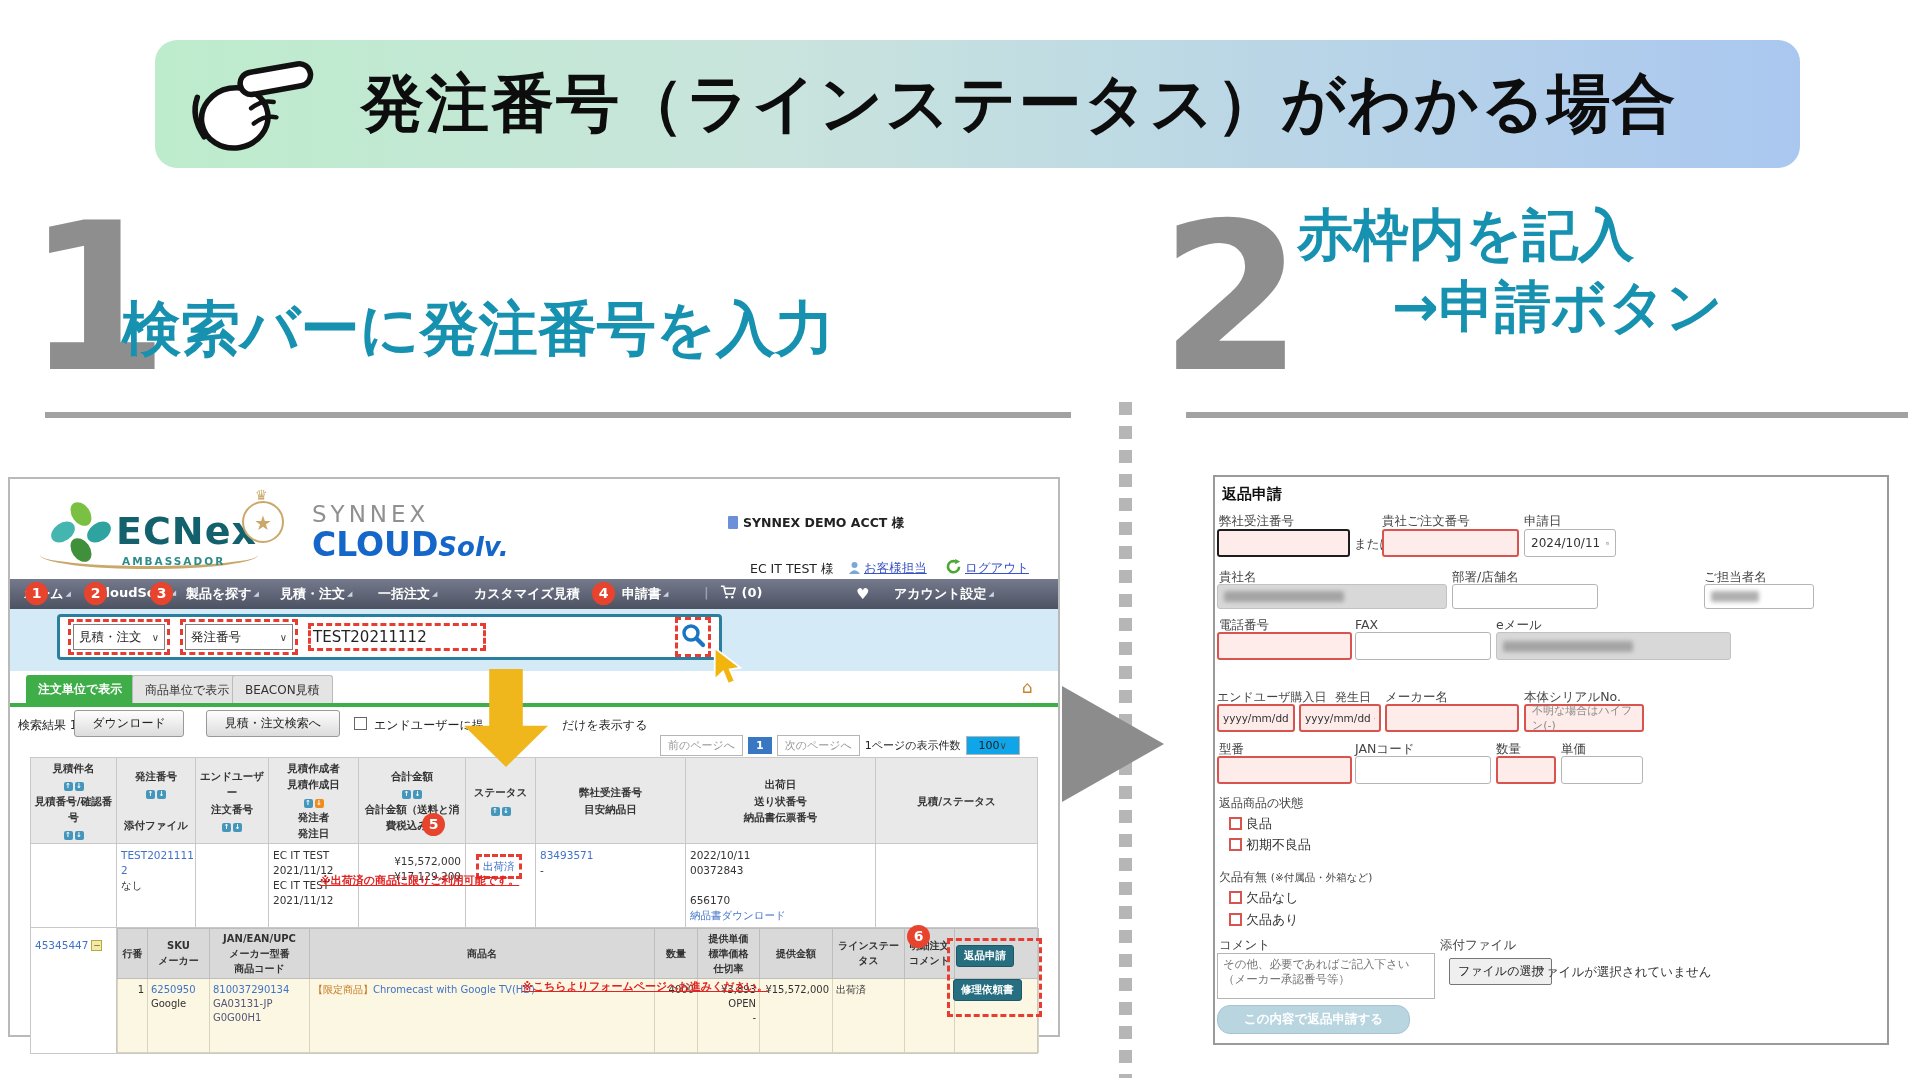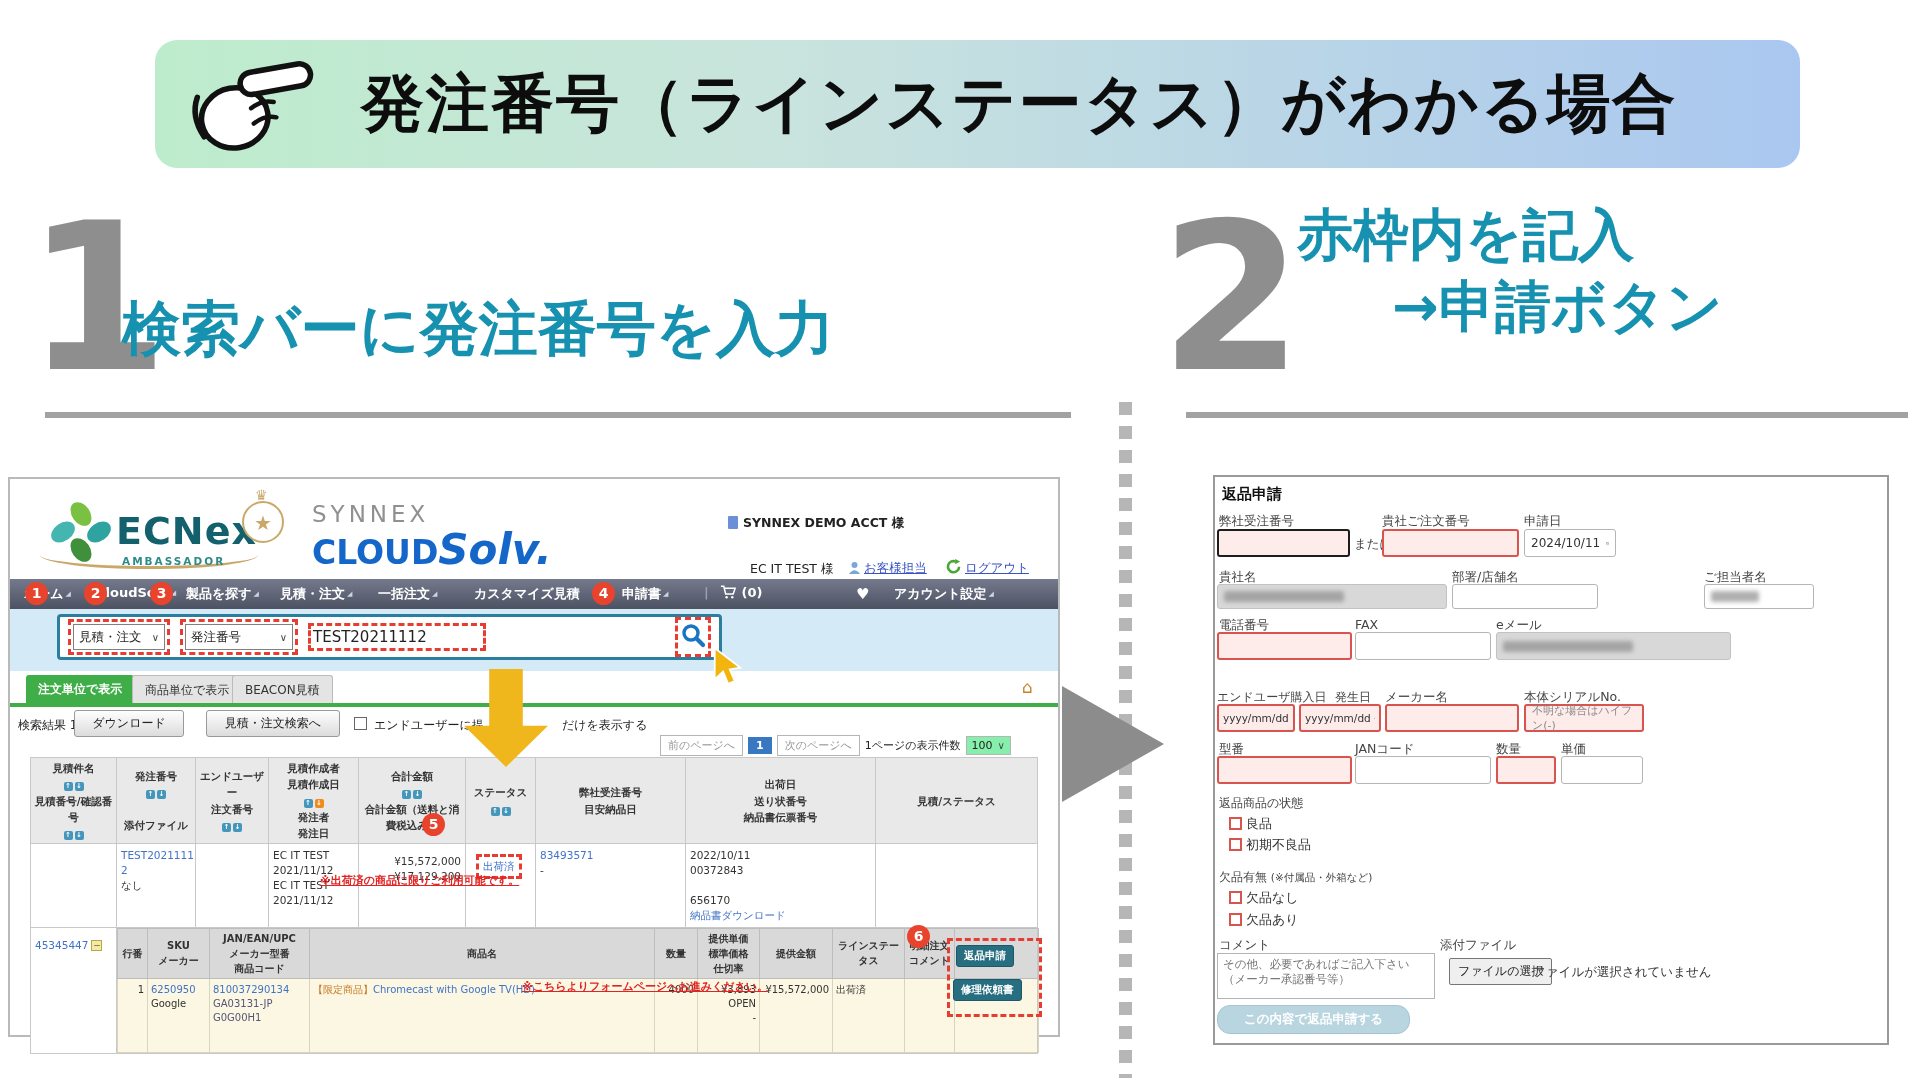--- a/index.html
+++ b/index.html
@@ -29,21 +29,21 @@
   #big-arrow{left:1062px;top:686px;width:0;height:0;border-left:102px solid #8c8c8c;
     border-top:58px solid transparent;border-bottom:58px solid transparent;z-index:3}
 
   
   #shot{left:8px;top:477px;width:1052px;height:560px;border:2px solid #b9b9b9;background:#fff;box-sizing:border-box}
   #shot *{box-sizing:border-box}
   .ecnex-txt{font-size:38px;font-weight:bold;color:#14616e;letter-spacing:1px}
   .ambassador{font-size:10.5px;color:#2e8b8b;letter-spacing:2px;font-weight:bold}
   .synnex{font-size:23px;color:#909090;letter-spacing:4px}
   .cloud{font-size:33px;font-weight:800;color:#1566c9}
-  .solv{font-size:42px;font-style:italic;font-weight:600;color:#1566c9}
+  .solv{font-size:26px;font-style:italic;font-weight:600;color:#1566c9}
   .acct{font-size:12.5px;color:#222;font-weight:bold;white-space:nowrap}
   .toplink{font-size:12.5px;color:#3952c4;text-decoration:underline;white-space:nowrap}
   #navbar{left:0;top:100px;width:100%;height:30px;background:linear-gradient(#747a8c,#4d5263)}
   .navitem{position:absolute;top:6px;font-size:13px;font-weight:bold;color:#fff;white-space:nowrap}
   .navtri{font-size:7px;color:#ccd2e2;margin-left:2px;vertical-align:2px}
   .callout{position:absolute;width:23px;height:23px;border-radius:50%;background:#e8432c;color:#fff;
     font-size:14px;font-weight:bold;text-align:center;line-height:23px;z-index:7}
   #searcharea{left:0;top:130px;width:100%;height:62px;background:#d4eaf6}
   #searchbar{left:47px;top:135px;width:665px;height:46px;border:3px solid #2a7f9e;border-radius:4px;
     background:#fff;display:flex;align-items:center;gap:10px;padding:0 8px;z-index:4}
@@ -60,21 +60,21 @@
   #homeicon{left:1012px;top:198px;font-size:17px;color:#c98326}
   .resulttxt{font-size:12px;color:#222}
   .graybtn{position:absolute;background:linear-gradient(#fefefe,#dcdcdc);border:1px solid #999;
     border-radius:3px;font-size:12px;color:#222;padding:4px 14px;white-space:nowrap}
   .checkbox{position:absolute;width:13px;height:13px;border:1.5px solid #666;background:#fff}
   #yarrow{left:454px;top:190px;width:84px;height:98px;background:#efb71c;z-index:5;
     clip-path:polygon(30% 0,70% 0,70% 58%,100% 58%,50% 100%,0 58%,30% 58%)}
   #pager{left:650px;top:256px;display:flex;gap:5px;align-items:center;font-size:11px;color:#555;white-space:nowrap}
   .pagebox{border:1px solid #b5b5b5;background:#fff;color:#999;padding:2px 7px}
   .pagecur{background:#3a77c2;color:#fff;padding:2px 8px;font-weight:bold}
-  .perpage{border:1px solid #b5b5b5;background:#86efac;padding:2px 5px;display:inline-flex;gap:5px;align-items:center;color:#222}
+  .perpage{border:1px solid #b5b5b5;background:#0ea5e9;padding:2px 12px;display:inline-flex;align-items:center;color:#222}
 
   #maintable{position:absolute;left:20px;top:278px;width:1007px;border-collapse:collapse;
     font-size:10.5px;color:#333;table-layout:fixed}
   #maintable th{background:#e9e9e9;border:1px solid #c8c8c8;font-weight:bold;padding:2px;line-height:1.55;
     text-align:center;vertical-align:middle}
   #maintable td{border:1px solid #c8c8c8;vertical-align:top;padding:4px 4px;line-height:1.42;background:#fff}
   .si{display:inline-block;width:9px;height:9px;background:#4596bb;color:#fff;font-size:7px;line-height:9px;
     border-radius:2px;font-weight:bold;margin:0 1px;text-align:center}
   .si.o{background:#f08c1e}
   .lnk{color:#4073c8;text-decoration:none;cursor:pointer}

